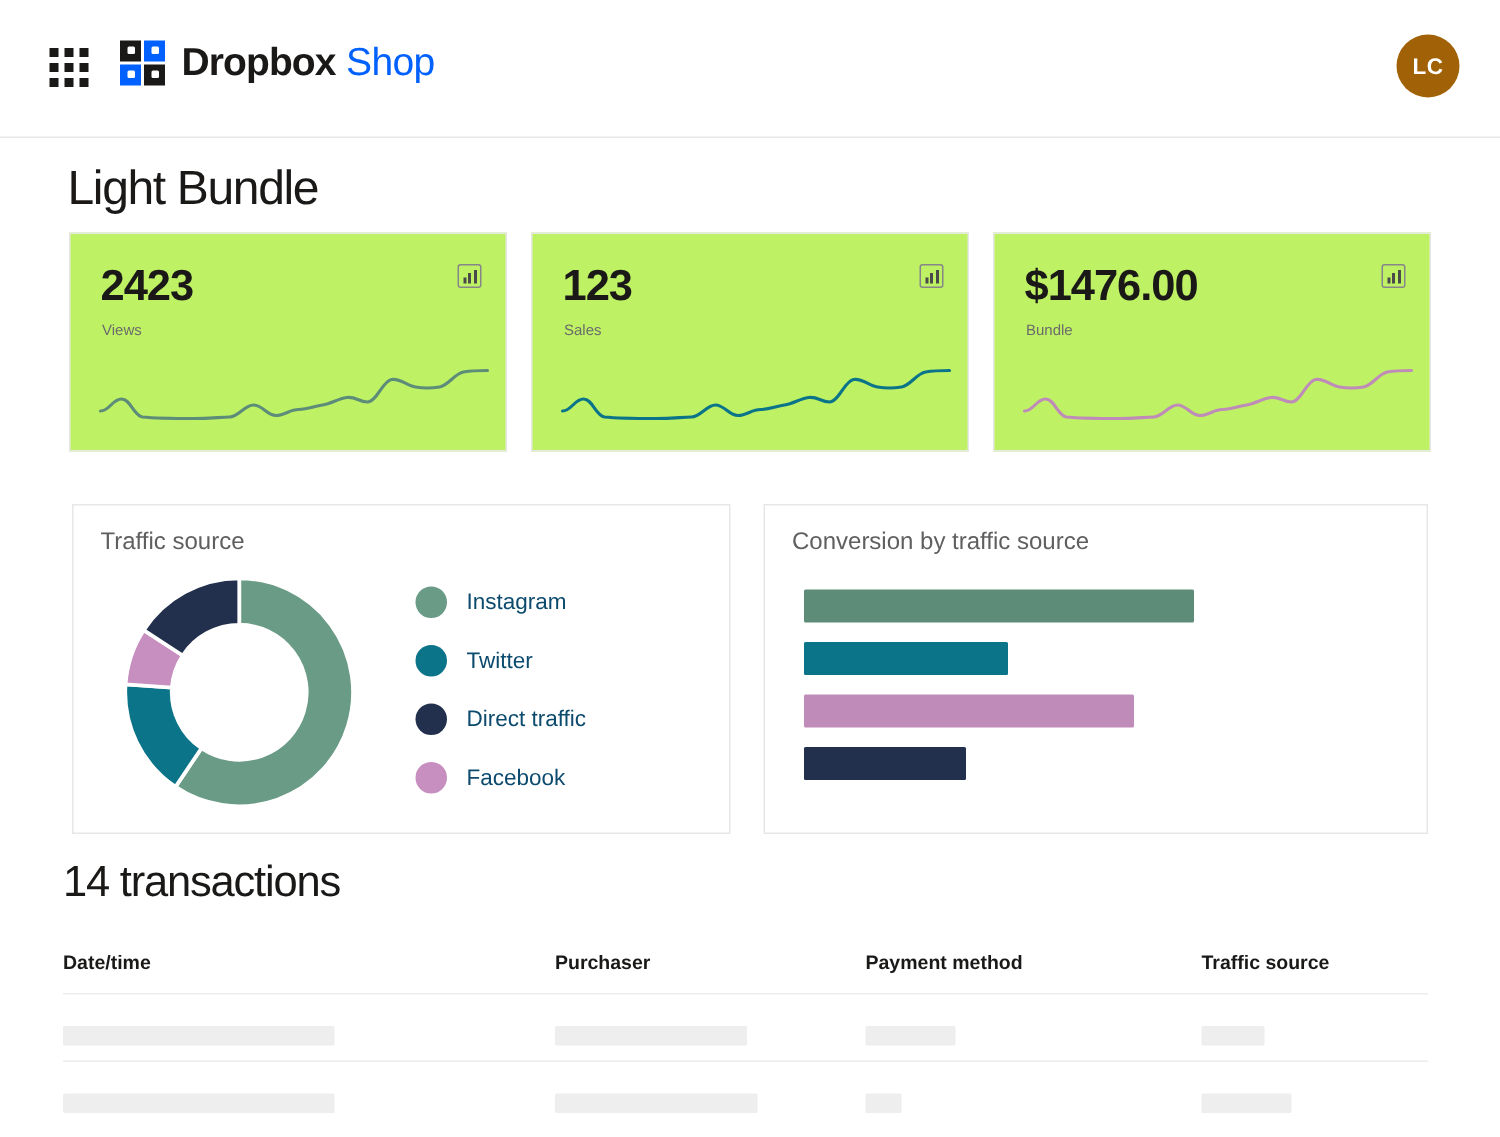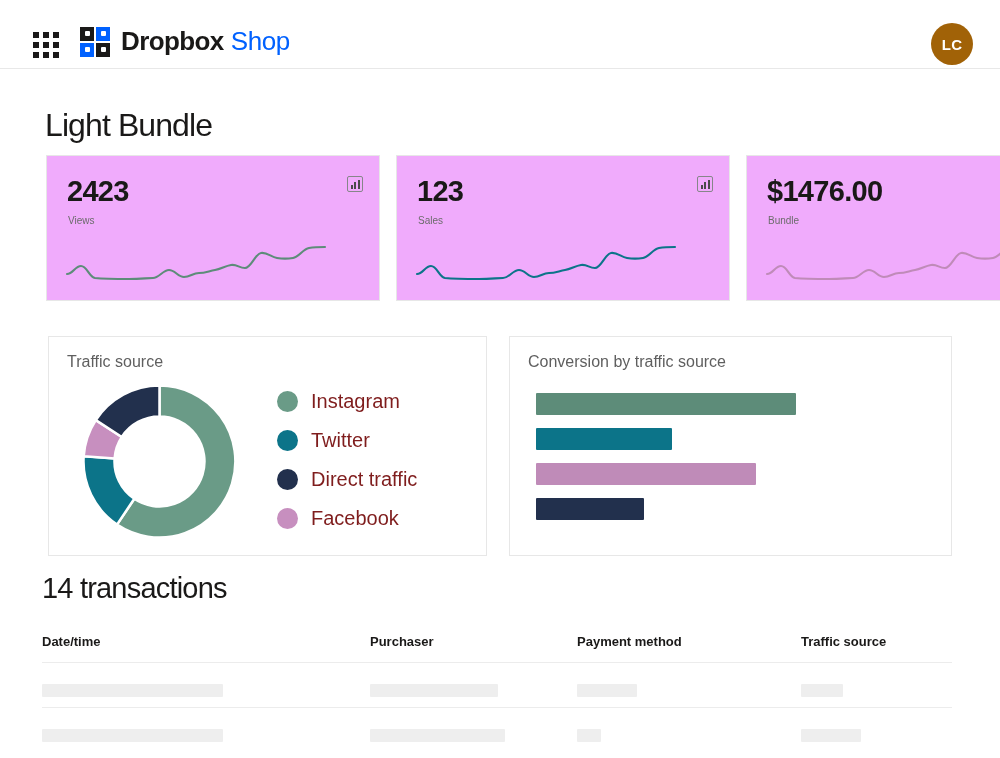--- a/index.html
+++ b/index.html
@@ -6,21 +6,21 @@
   html, body {
     width: 1000px; height: 758px;
     background: #ffffff;
     font-family: "Liberation Sans", sans-serif;
     color: #1a1918;
     overflow: hidden;
   }
 
   
   .topbar {
-    position: absolute; left: 0; top: 0; width: 1000px; height: 69px;
+    position: absolute; left: 0; top: 0; width: 1000px; height: 92px;
     border-bottom: 1px solid #e8e8e8;
     background: #fff;
   }
   .grid-icon {
     position: absolute; left: 33px; top: 32px;
     width: 26px; height: 26px;
     display: grid; grid-template-columns: repeat(3, 6px);
     grid-template-rows: repeat(3, 6px);
     gap: 4px;
   }
@@ -50,22 +50,22 @@
 
   
   .page-title {
     position: absolute; left: 45px; top: 107px;
     font-size: 32px; font-weight: normal; letter-spacing: -0.9px; color: #1a1918;
   }
 
   
   .stats { position: absolute; left: 46px; top: 155px; display: flex; gap: 16px; }
   .stat-card {
-    width: 334px; height: 146px;
-    border: 1px solid #e7e7e7; background: #f0abfc;
+    width: 292px; height: 146px;
+    border: 1px solid #e7e7e7; background: #bef264;
     position: relative; overflow: hidden;
   }
   .stat-value {
     position: absolute; left: 20px; top: 19px;
     font-size: 29px; font-weight: bold; letter-spacing: -0.7px; color: #1a1918;
     white-space: nowrap;
   }
   .stat-label {
     position: absolute; left: 21px; top: 59px;
     font-size: 10px; color: #6b6b6b;
@@ -87,21 +87,21 @@
   .panel {
     position: absolute; border: 1px solid #e7e7e7; background: #fff;
   }
   .panel-title { position: absolute; left: 18px; top: 16px; font-size: 16px; color: #5f5f5f; }
   #traffic-panel { left: 48px; top: 336px; width: 439px; height: 220px; }
   #conversion-panel { left: 509px; top: 336px; width: 443px; height: 220px; }
 
   .legend { position: absolute; left: 228px; top: 45px; }
   .legend-row { display: flex; align-items: center; height: 39px; }
   .legend-dot { width: 21px; height: 21px; border-radius: 50%; margin-right: 13px; flex: none; }
-  .legend-label { font-size: 20px; color: #7f1d1d; }
+  .legend-label { font-size: 15px; color: #0c4a6e; }
 
   .bars { position: absolute; left: 26px; top: 56px; }
   .bar-row { height: 35px; }
   .bar { height: 22px; border-radius: 1px; }
 
   
   .tx-title {
     position: absolute; left: 42px; top: 572px;
     font-size: 29px; font-weight: normal; letter-spacing: -0.8px; color: #1a1918;
   }

